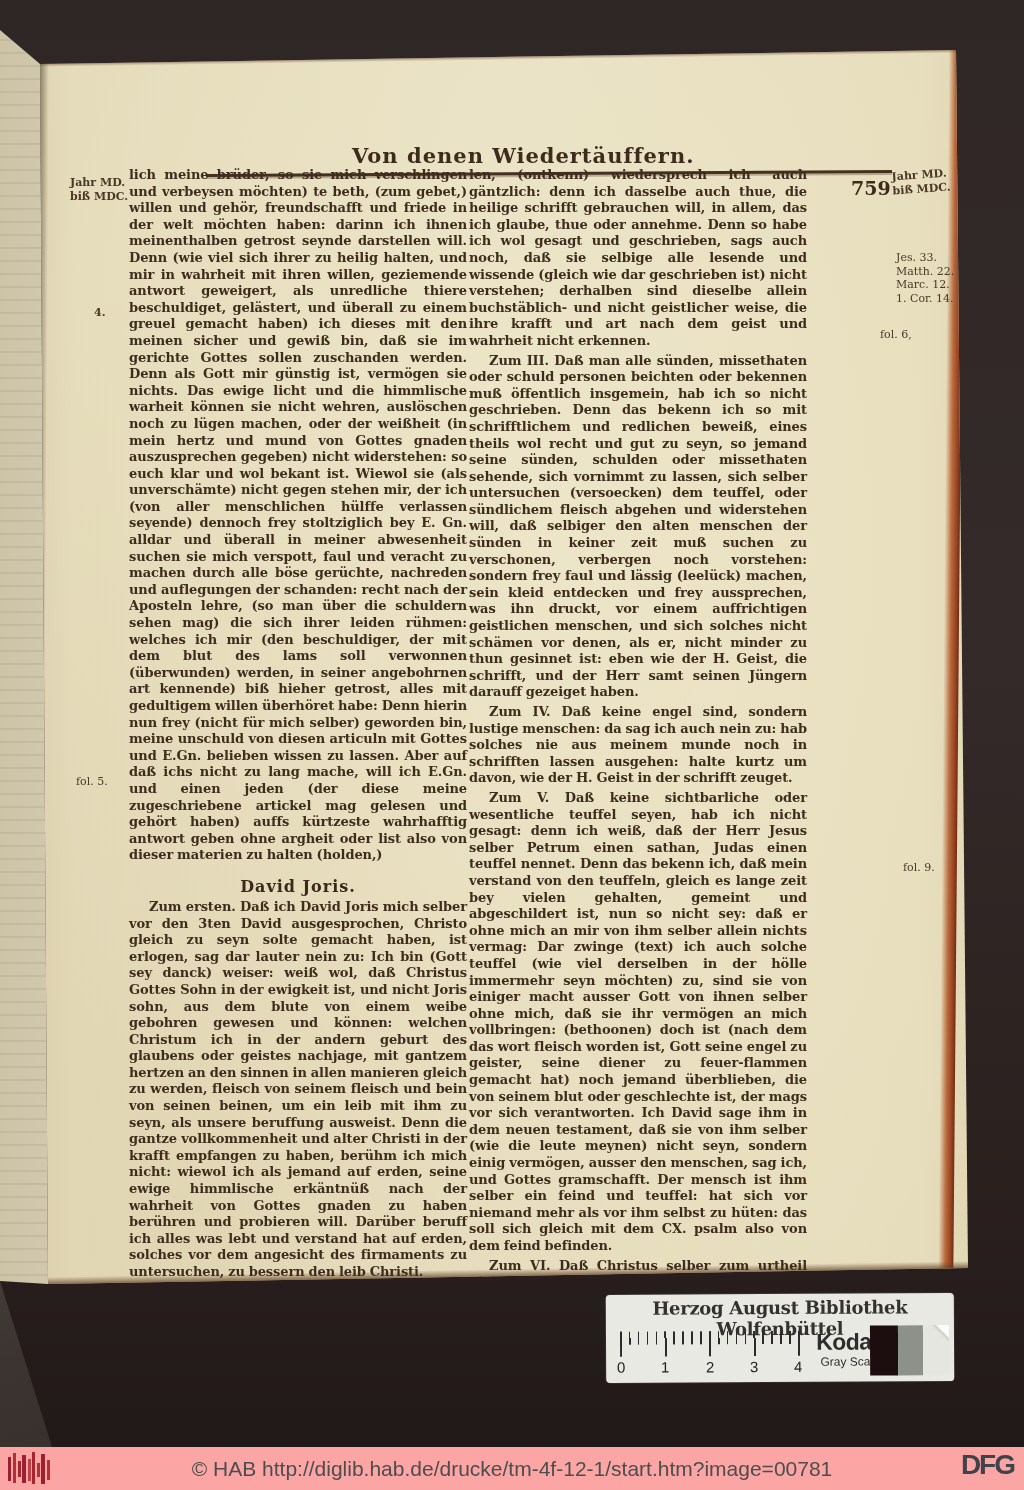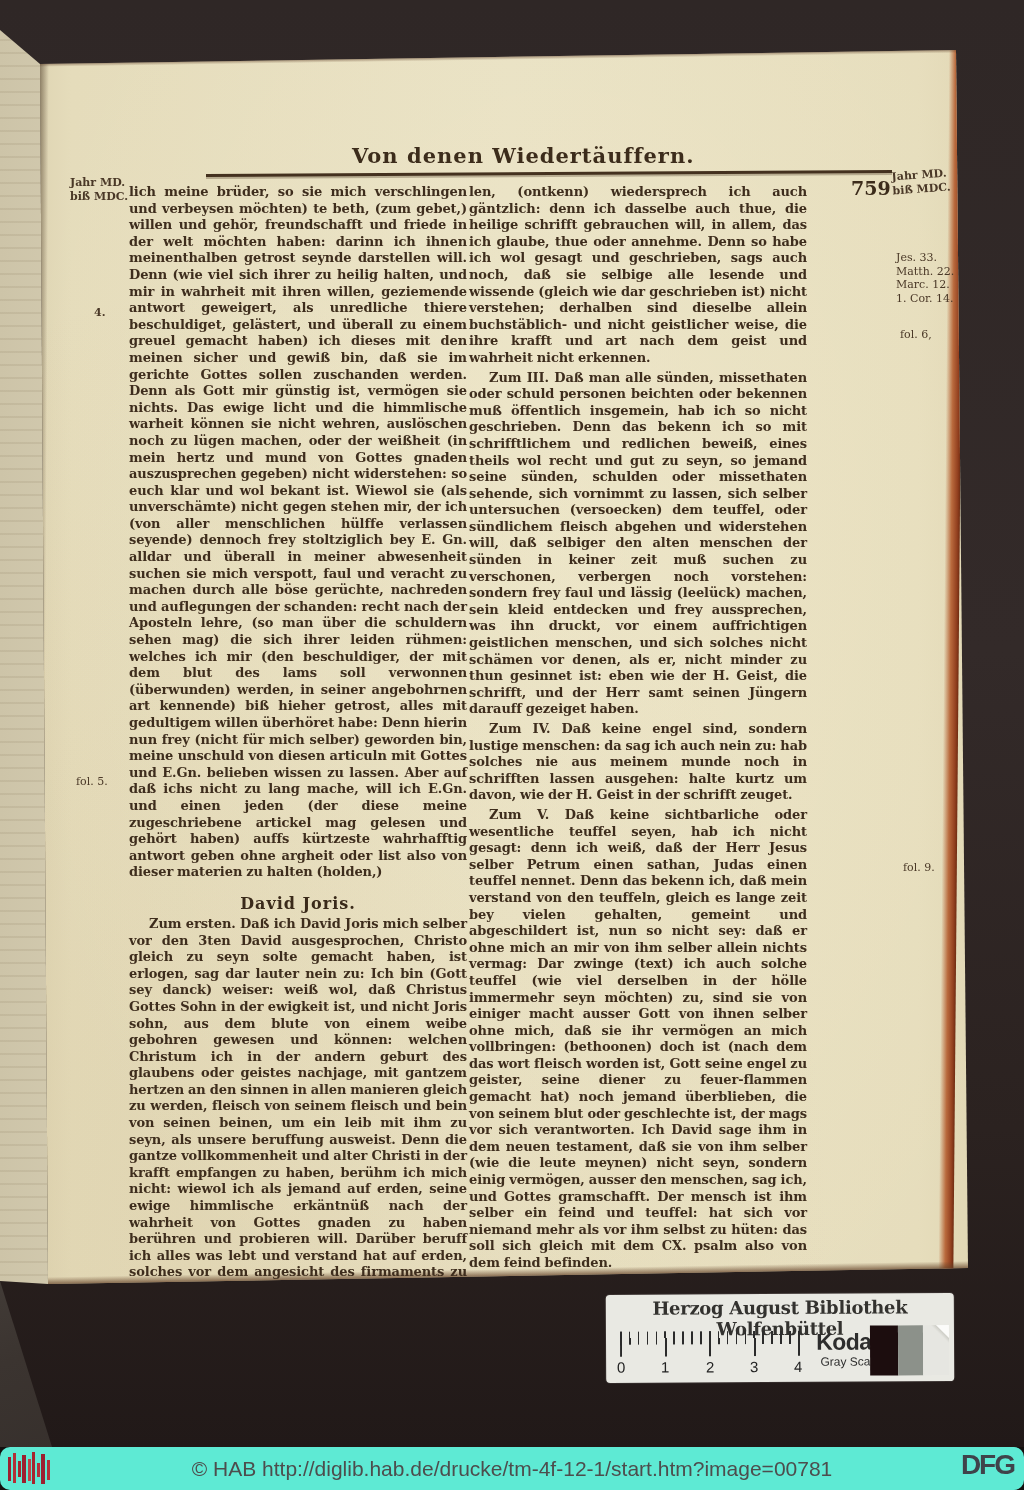--- a/index.html
+++ b/index.html
@@ -43,21 +43,21 @@
     transform:rotate(-0.35deg);box-shadow:0 2px 0 rgba(68,49,31,.3);}
 
   
   .mnote{position:absolute;font-size:11px;line-height:13.5px;color:#4a3827;
     white-space:pre-line;font-weight:400;}
   .mnote.bold{font-weight:700;}
   .mr-year{transform:rotate(-4deg);}
   .mr-refs2{line-height:12.6px;}
 
   
-  .col{position:absolute;top:184px;width:338px;}
+  .col{position:absolute;top:167px;width:338px;}
   .col-left{left:129px;}
   .col-right{left:469px;}
   .col p{margin:0 0 3px 0;text-align:justify;font-weight:700;font-size:13px;
     line-height:16.6px;color:#3e2d1d;letter-spacing:-0.1px;word-spacing:-0.5px;hyphens:none;}
   .col p.ind{text-indent:20px;}
   .col h3{text-align:center;font-size:16px;margin:13px 0 3px;color:#3a2a1a;font-weight:700;letter-spacing:1px;}
   .sig-row{position:relative;text-align:center;font-weight:700;font-size:14px;color:#3e2d1d;
     margin-top:2px;letter-spacing:2px;}
   .catchword{position:absolute;right:40px;top:0;letter-spacing:0;}
 
@@ -81,22 +81,22 @@
     font-family:"Liberation Sans",sans-serif;font-weight:700;font-size:23px;letter-spacing:-0.5px;color:#2d2d2d;}
   .kodak-sub{position:absolute;left:200px;top:61px;width:88px;text-align:center;
     font-family:"Liberation Sans",sans-serif;font-size:12px;color:#2d2d2d;}
   .patches{position:absolute;left:264px;top:32px;height:50px;display:flex;}
   .patch-dark{width:28px;height:50px;background:#1c0d0e;}
   .patch-gray{width:25px;height:50px;background:#8c918a;}
   .patch-light{width:26px;height:50px;
     background:linear-gradient(225deg,#fbfbf9 16%,#cfcfc8 18%,#e6e6e1 24%);}
 
   
-  .footer{position:absolute;left:0;top:1447px;width:1024px;height:43px;background:#5eead4;
-    font-family:"Liberation Sans",sans-serif;border-radius:10px;}
+  .footer{position:absolute;left:0;top:1447px;width:1024px;height:43px;background:#fca5a5;
+    font-family:"Liberation Sans",sans-serif;}
   .hab-logo{position:absolute;left:7px;top:4px;}
   .footer-url{position:absolute;left:0;top:0;width:100%;height:43px;line-height:43px;
     text-align:center;font-size:21px;color:#4d4d4d;}
   .dfg{position:absolute;right:10px;top:2px;font-weight:700;font-size:28px;
     letter-spacing:-2px;color:#3f434a;}
 </style>
 </head>
 <body>
 
 <div class="root">
@@ -118,21 +118,21 @@
 biß MDC.</div>
     <div class="mnote bold" style="left:94px;top:306px;">4.</div>
     <div class="mnote" style="left:76px;top:775px;text-align:right;">fol. 5.</div>
 
     <div class="mnote bold mr-year" style="left:892px;top:168px;width:70px;">Jahr MD.
 biß MDC.</div>
     <div class="mnote" style="left:896px;top:251px;width:70px;">Jes. 33.
 Matth. 22.
 Marc. 12.
 1. Cor. 14.</div>
-    <div class="mnote" style="left:900px;top:328px;">fol. 6,</div>
+    <div class="mnote" style="left:880px;top:328px;">fol. 6,</div>
     <div class="mnote" style="left:903px;top:861px;">fol. 9.</div>
 
     <div class="col col-left">
       <p>lich meine brüder, so sie mich verschlingen und verbeysen möchten) te beth, (zum gebet,) willen und gehör, freundschafft und friede in der welt möchten haben: darinn ich ihnen meinenthalben getrost seynde darstellen will. Denn (wie viel sich ihrer zu heilig halten, und mir in wahrheit mit ihren willen, geziemende antwort geweigert, als unredliche thiere beschuldiget, gelästert, und überall zu einem greuel gemacht haben) ich dieses mit den meinen sicher und gewiß bin, daß sie im gerichte Gottes sollen zuschanden werden. Denn als Gott mir günstig ist, vermögen sie nichts. Das ewige licht und die himmlische warheit können sie nicht wehren, auslöschen noch zu lügen machen, oder der weißheit (in mein hertz und mund von Gottes gnaden auszusprechen gegeben) nicht widerstehen: so euch klar und wol bekant ist. Wiewol sie (als unverschämte) nicht gegen stehen mir, der ich (von aller menschlichen hülffe verlassen seyende) dennoch frey stoltziglich bey E. Gn. alldar und überall in meiner abwesenheit suchen sie mich verspott, faul und veracht zu machen durch alle böse gerüchte, nachreden und auflegungen der schanden: recht nach der Aposteln lehre, (so man über die schuldern sehen mag) die sich ihrer leiden rühmen: welches ich mir (den beschuldiger, der mit dem blut des lams soll verwonnen (überwunden) werden, in seiner angebohrnen art kennende) biß hieher getrost, alles mit gedultigem willen überhöret habe: Denn hierin nun frey (nicht für mich selber) geworden bin, meine unschuld von diesen articuln mit Gottes und E.Gn. belieben wissen zu lassen. Aber auf daß ichs nicht zu lang mache, will ich E.Gn. und einen jeden (der diese meine zugeschriebene artickel mag gelesen und gehört haben) auffs kürtzeste wahrhafftig antwort geben ohne argheit oder list also von dieser materien zu halten (holden,)</p>
       <h3>David Joris.</h3>
       <p class="ind">Zum ersten. Daß ich David Joris mich selber vor den 3ten David ausgesprochen, Christo gleich zu seyn solte gemacht haben, ist erlogen, sag dar lauter nein zu: Ich bin (Gott sey danck) weiser: weiß wol, daß Christus Gottes Sohn in der ewigkeit ist, und nicht Joris sohn, aus dem blute von einem weibe gebohren gewesen und können: welchen Christum ich in der andern geburt des glaubens oder geistes nachjage, mit gantzem hertzen an den sinnen in allen manieren gleich zu werden, fleisch von seinem fleisch und bein von seinen beinen, um ein leib mit ihm zu seyn, als unsere beruffung ausweist. Denn die gantze vollkommenheit und alter Christi in der krafft empfangen zu haben, berühm ich mich nicht: wiewol ich als jemand auf erden, seine ewige himmlische erkäntnüß nach der wahrheit von Gottes gnaden zu haben berühren und probieren will. Darüber beruff ich alles was lebt und verstand hat auf erden, solches vor dem angesicht des firmaments zu untersuchen, zu bessern den leib Christi.</p>
       <p class="ind">Zum II. Daß es alle buchstaben-knechte solten seyn (so mir nachgeschrieben wird) die sich mit der heiligen schrifft verwahren oder beschirmen wol-</p>
     </div>
 
     <div class="col col-right">

